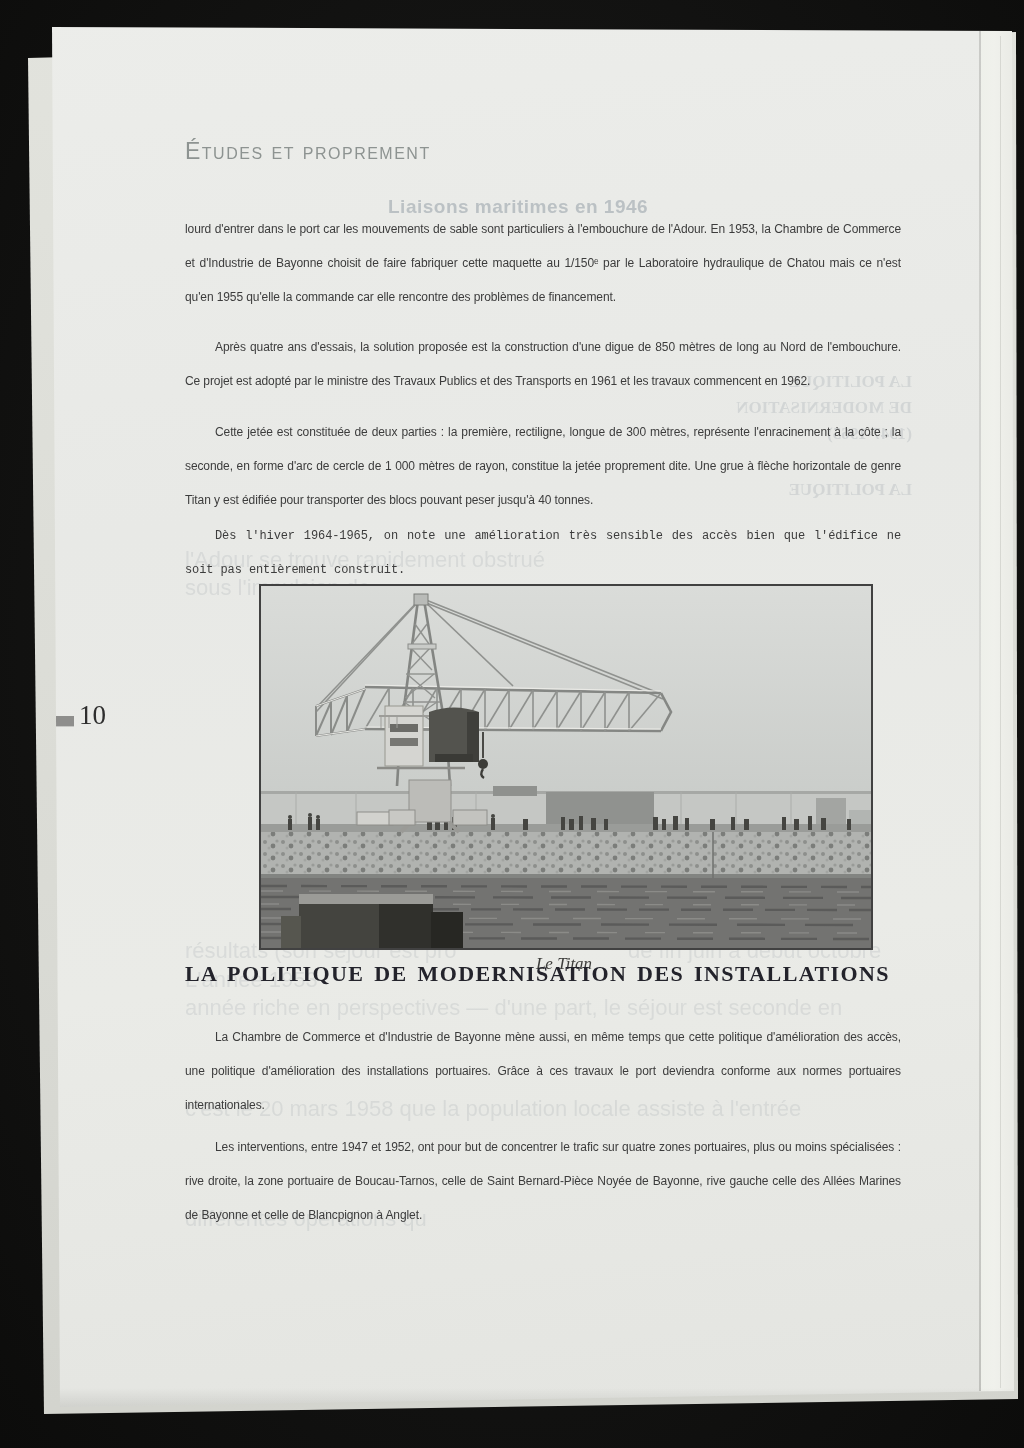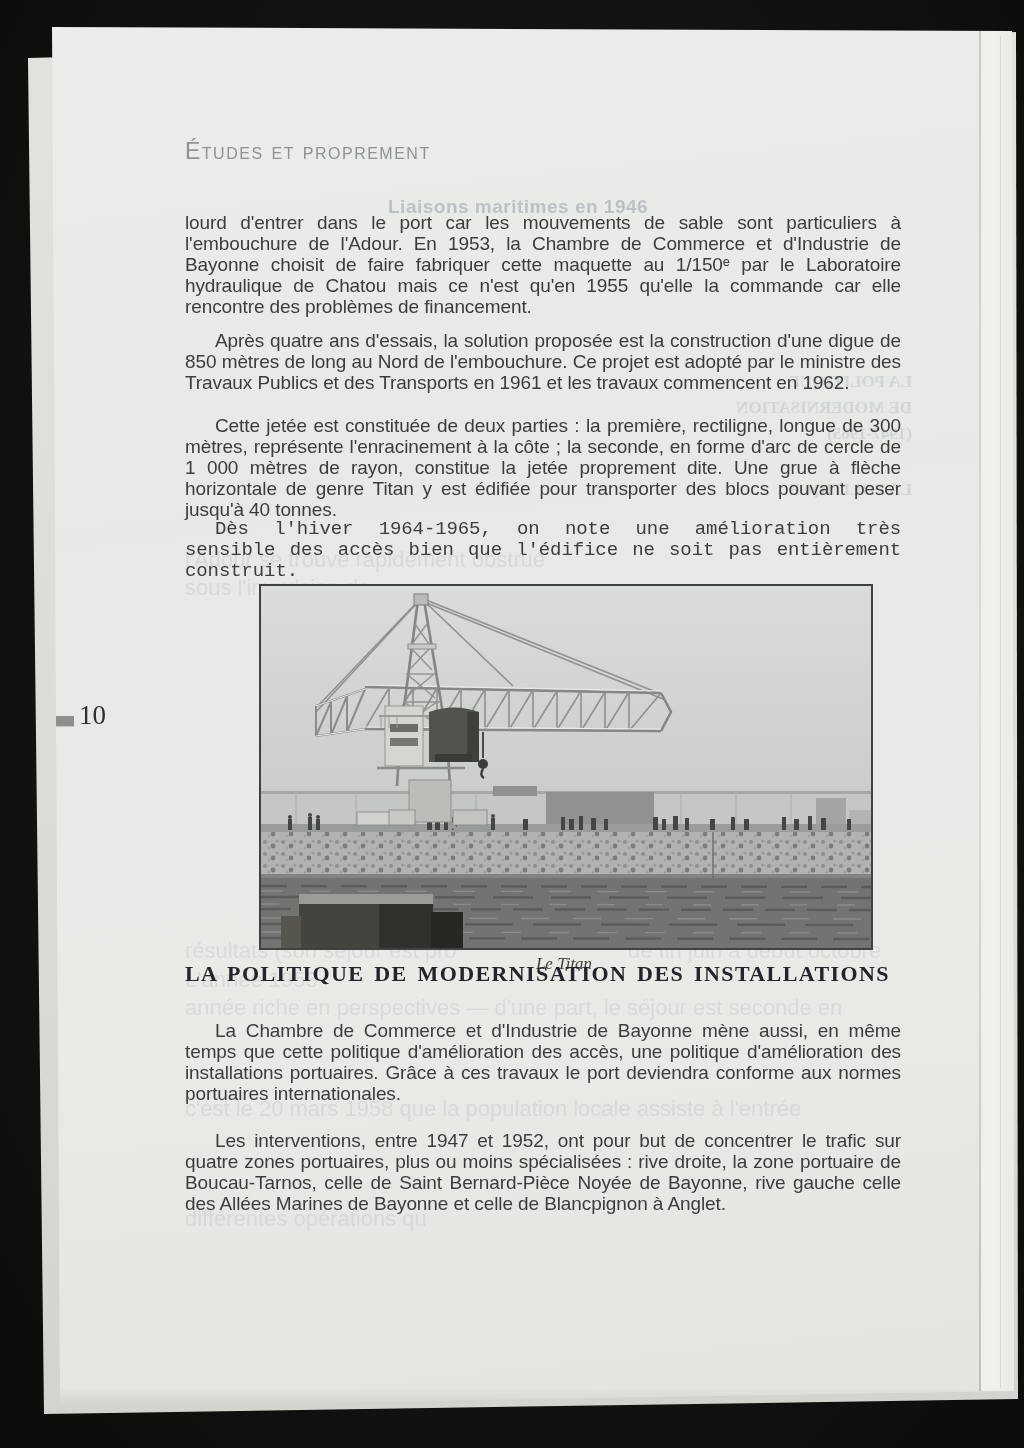--- a/index.html
+++ b/index.html
@@ -25,21 +25,21 @@
   .crease2{position:absolute;left:1000px;top:36px;width:1px;height:1352px;background:rgba(110,110,105,.18);}
 
   .running-head{position:absolute;left:185px;top:138px;font-family:"Liberation Sans",sans-serif;
      font-variant:small-caps;font-size:23px;letter-spacing:1.5px;color:#8d9391;}
   .margin-dash{position:absolute;left:40px;top:716px;width:34px;height:10px;background:#8e8e8c;
      box-shadow:0 1px 0 rgba(0,0,0,.15);}
   .page-num{position:absolute;left:79px;top:700px;font-family:"Liberation Serif",serif;
      font-size:27px;color:#2e2e2e;}
 
   .bodytext{position:absolute;left:185px;width:716px;margin:0;
-     font-family:"Liberation Sans",sans-serif;font-size:19px;line-height:21px;
+     font-family:"Liberation Sans",sans-serif;font-size:12px;line-height:34px;
      letter-spacing:-0.1px;color:#3c3c3c;text-align:justify;}
   .p1{top:212px;}
   .p2{top:330px;text-indent:30px;}
   .p3{top:415px;text-indent:30px;}
   .p4{top:519px;text-indent:30px;font-family:Liberation Mono, monospace;}
   .p5{top:1020px;text-indent:30px;}
   .p6{top:1130px;text-indent:30px;}
 
   figure.photo{position:absolute;left:250px;top:575px;margin:9px;width:610px;}
   .photo-frame{width:610px;height:362px;border:2px solid #414141;background:#cfd1ce;}

